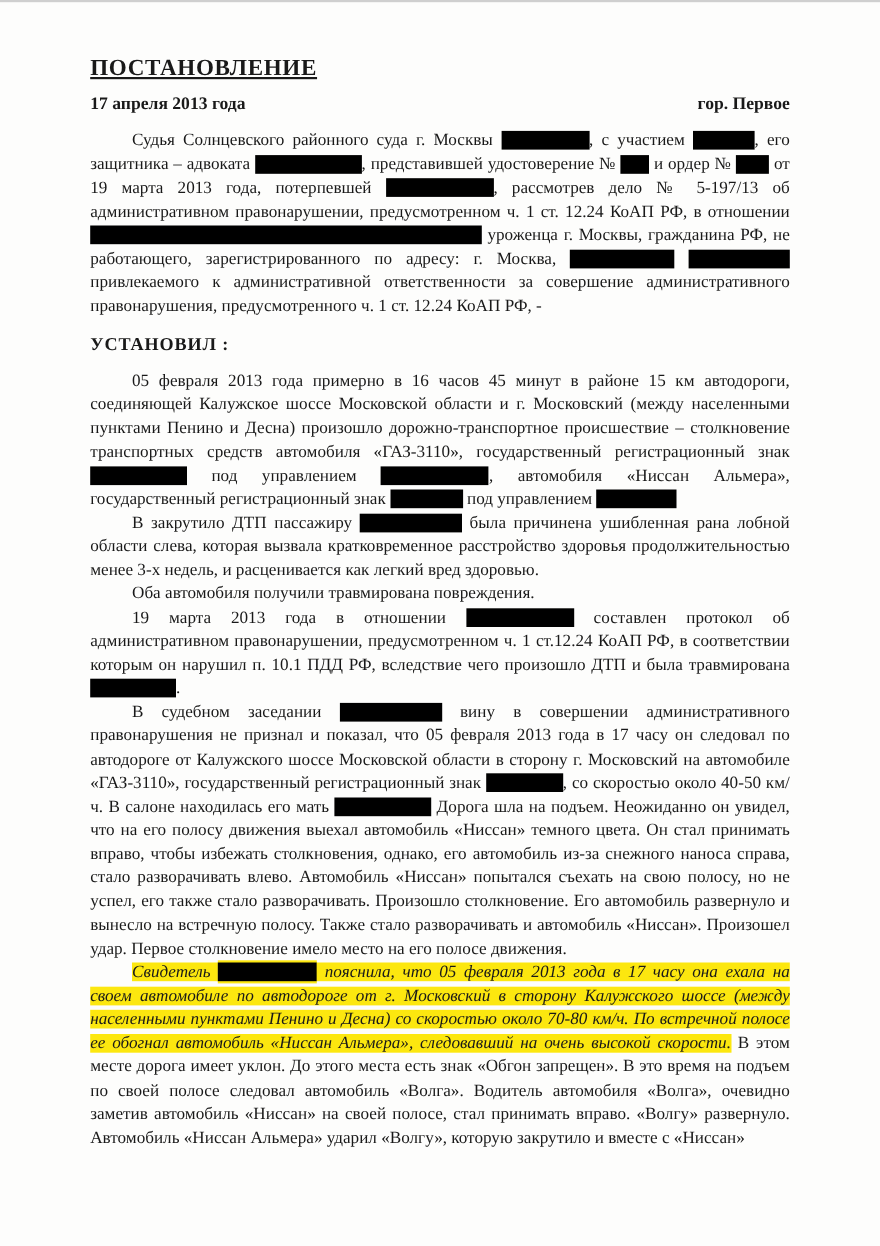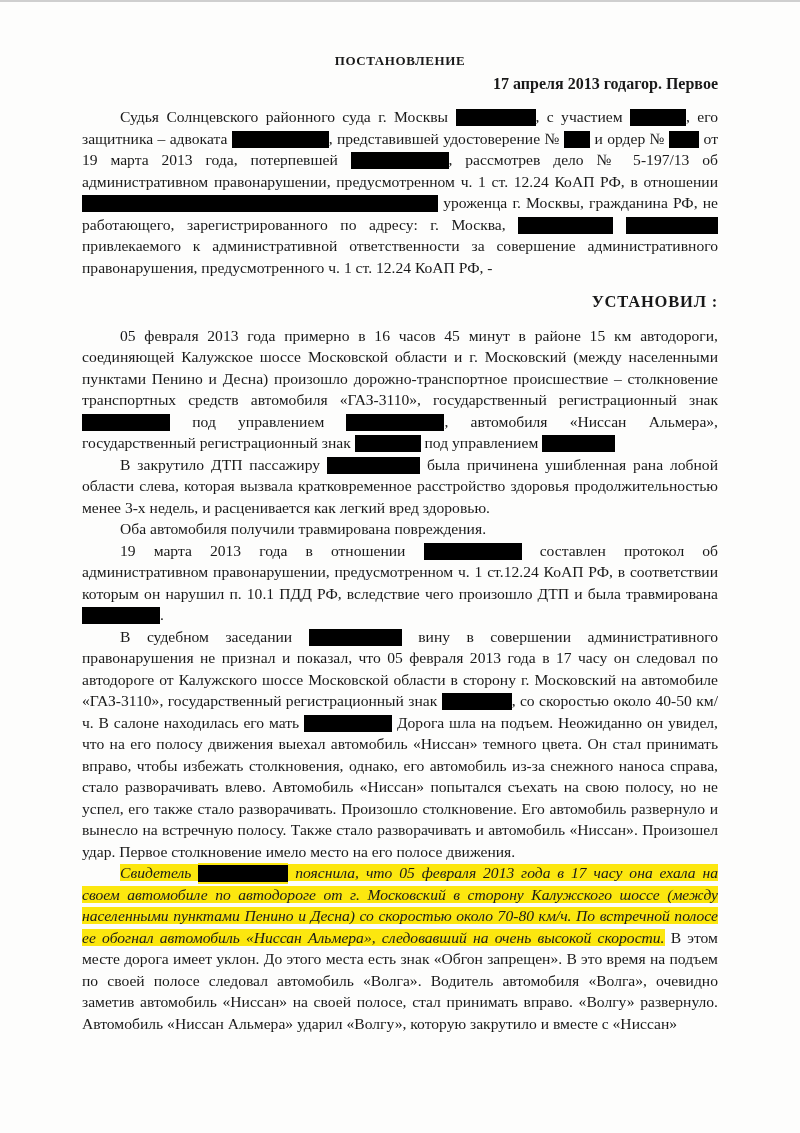--- a/index.html
+++ b/index.html
@@ -22,46 +22,47 @@
     height: 2px;
     background: #cfcfcf;
   }
   .content {
     position: absolute;
     left: 82px;
     top: 50px;
     width: 636px;
   }
   .doc-title {
-    text-align: center;
+    text-align: left;
     font-weight: bold;
-    font-size: 13px;
+    font-size: 21px;
     letter-spacing: 0.6px;
     line-height: 22px;
+    text-decoration: underline;
   }
   .dateline {
     display: flex;
-    justify-content: flex-end;
+    justify-content: space-between;
     font-weight: bold;
     font-size: 16px;
-    margin-top: 1px;
+    margin-top: 12px;
     line-height: 22px;
   }
   .body-text {
     margin-top: 11px;
     font-size: 15.6px;
     line-height: 21.5px;
     text-align: justify;
   }
   .para {
     margin: 0;
     text-indent: 38px;
   }
   .section-heading {
-    text-align: right;
+    text-align: left;
     text-indent: 0;
     font-weight: bold;
     font-size: 16.5px;
     letter-spacing: 0.8px;
     margin: 13px 0 12px 0;
   }
   .redact {
     display: inline-block;
     background: var(--redaction, #000);
     height: 17px;

